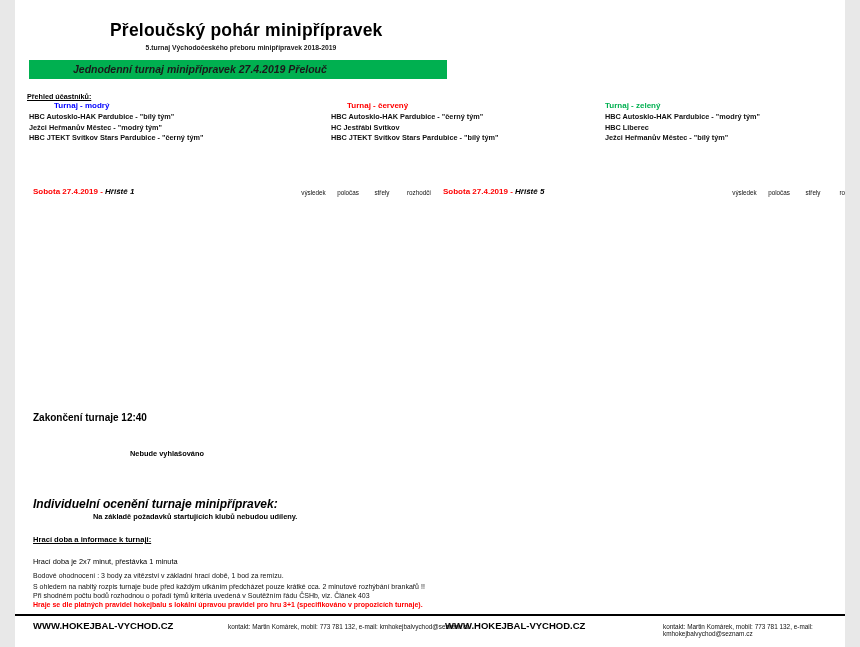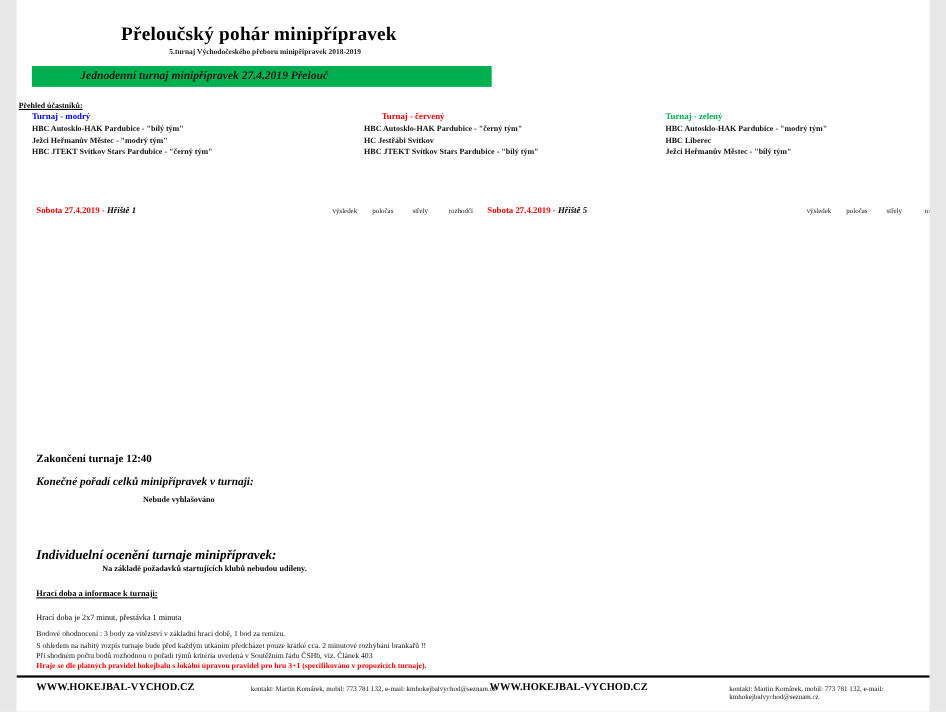--- a/index.html
+++ b/index.html
@@ -1,27 +1,27 @@
 <!DOCTYPE html>
 <html><head>
 <meta charset="utf-8">
 <style>
   html,body{margin:0;padding:0;background:#e8e8e8;}
   .page{position:relative;width:830px;height:647px;background:#ffffff;margin:0 auto;
-        font-family:Liberation Serif, serif;color:#000;overflow:hidden;}
+        font-family:Liberation Sans, sans-serif;color:#000;overflow:hidden;}
   .abs{position:absolute;}
 
   
   .doc-title{left:95px;top:20px;font-size:17.5px;font-weight:bold;letter-spacing:.2px;}
   .doc-subtitle{left:95px;top:44px;width:262px;text-align:center;font-size:6.8px;font-weight:bold;color:#222;}
   .banner{left:14px;top:60px;width:418px;height:19px;background:#00B050;}
   .banner span{display:block;padding-left:44px;line-height:19px;font-size:10.5px;font-weight:bold;font-style:italic;color:#1a1a1a;}
 
   
-  .part-head{left:2px;top:92px;font-size:7.2px;font-weight:bold;text-decoration:underline;}
+  .part-head{left:12px;top:92px;font-size:7.2px;font-weight:bold;text-decoration:underline;}
   .tcol{top:101px;width:280px;}
   .tcol .tname{font-size:8px;font-weight:bold;margin-bottom:2px;}
   .tcol .team{font-size:7.3px;font-weight:bold;line-height:10.5px;color:#111;}
 
   
   .sched-wrap{top:183px;}
   .sw-left{left:18px;width:406px;}
   .sw-right{left:428px;width:430px;}
   .thead{display:grid;height:13px;align-items:end;font-size:6.3px;color:#111;}
   .t-left{grid-template-columns:26px 14px 26px 1fr 35px 34px 34px 40px;}
@@ -57,21 +57,21 @@
 <div class="page">
 
   <div class="abs doc-title">Přeloučský pohár minipřípravek</div>
   <div class="abs doc-subtitle">5.turnaj Východočeského přeboru minipřípravek 2018-2019</div>
   <div class="abs banner">
     <span>Jednodenní turnaj minipřípravek 27.4.2019 Přelouč</span>
   </div>
 
   <div class="abs part-head">Přehled účastníků:</div>
   <div class="abs tcol" style="left:14px;">
-    <div class="tname" style="color: rgb(0, 0, 255);">Turnaj  - modrý</div>
+    <div class="tname" style="color: rgb(0, 0, 255); margin-left: 25px;">Turnaj  - modrý</div>
     <div class="team">HBC Autosklo-HAK Pardubice - "bílý tým"</div>
     <div class="team">Ježci Heřmanův Městec - "modrý tým"</div>
     <div class="team">HBC JTEKT Svítkov Stars Pardubice - "černý tým"</div>
   </div>
   <div class="abs tcol" style="left:316px;">
     <div class="tname" style="color: rgb(255, 0, 0); margin-left: 16px;">Turnaj  - červený</div>
     <div class="team">HBC Autosklo-HAK Pardubice - "černý tým"</div>
     <div class="team">HC Jestřábi Svítkov</div>
     <div class="team">HBC JTEKT Svítkov Stars Pardubice - "bílý tým"</div>
   </div>
@@ -128,21 +128,20 @@
             <col style="width: 35px;">
             <col style="width: 34px;">
             <col style="width: 34px;">
             <col style="width: 43px;">
           </colgroup>
         </table>
       </div>
   </div>
 
   <div class="abs closing">Zakončení turnaje 12:40</div>
-  <div class="abs standings-head">Konečné pořadí celků minipřípravek v turnaji:</div>
   <div class="abs standings-note">Nebude vyhlašováno</div>
   <div class="abs awards-head">Individuelní ocenění turnaje minipřípravek:</div>
   <div class="abs awards-note">Na základě požadavků startujících klubů nebudou udíleny.</div>
   <div class="abs info-head">Hrací doba a informace k turnaji:</div>
   <div class="abs info-dur">Hrací doba je 2x7 minut, přestávka 1 minuta</div>
   <div class="abs note-line n0">Bodové ohodnocení : 3 body za vítězství v základní hrací době, 1 bod za remízu.</div>
   <div class="abs note-line n1">S ohledem na nabitý rozpis turnaje bude před každým utkáním předcházet pouze krátké cca. 2 minutové rozhýbání brankařů !!</div>
   <div class="abs note-line n2">Při shodném počtu bodů rozhodnou o pořadí týmů kritéria uvedená v Soutěžním řádu ČSHb, viz. Článek 403</div>
   <div class="abs note-line n3" style="color: rgb(255, 0, 0);">Hraje se dle platných pravidel hokejbalu s lokální úpravou pravidel pro hru 3+1 (specifikováno v propozicích turnaje).</div>
 

